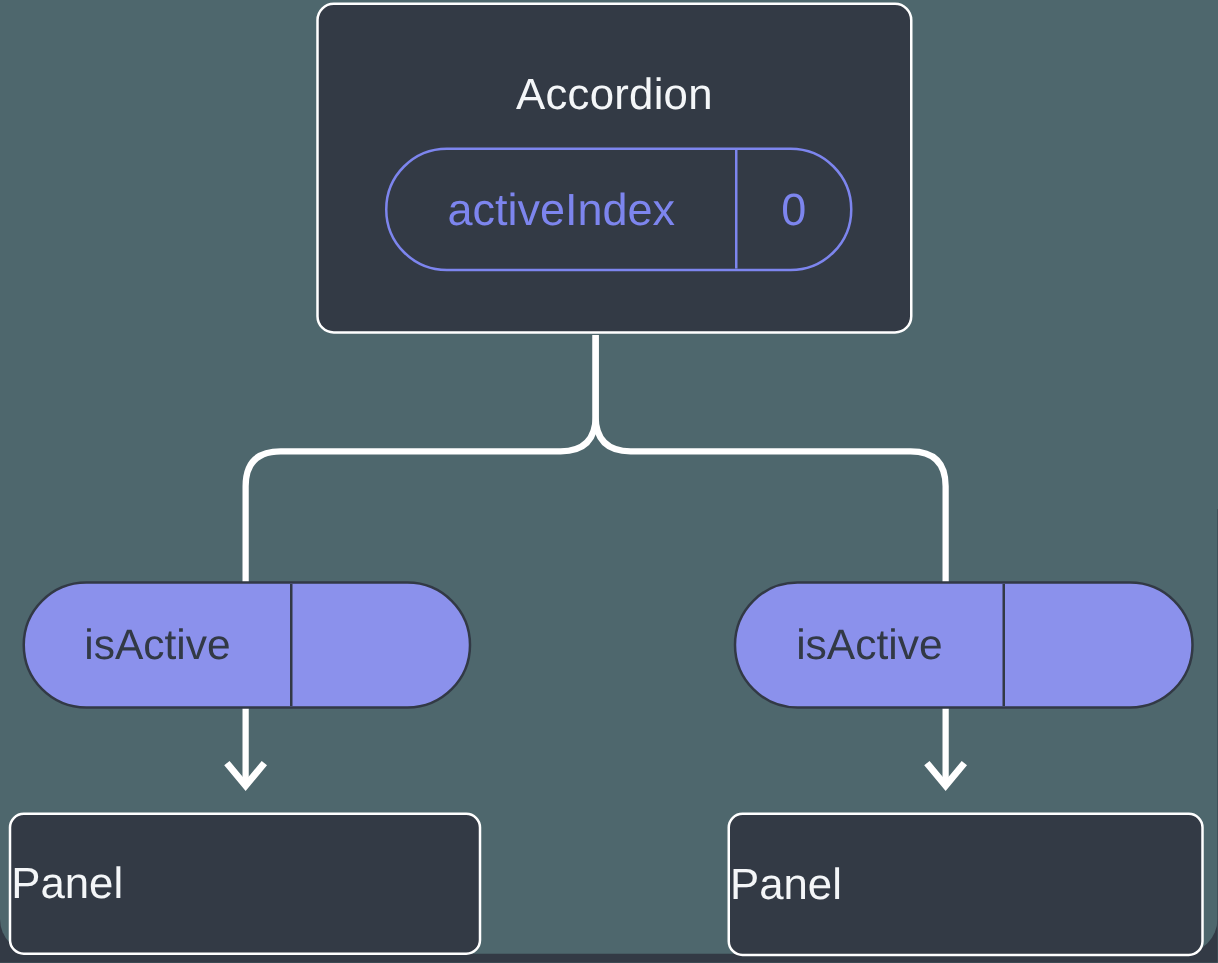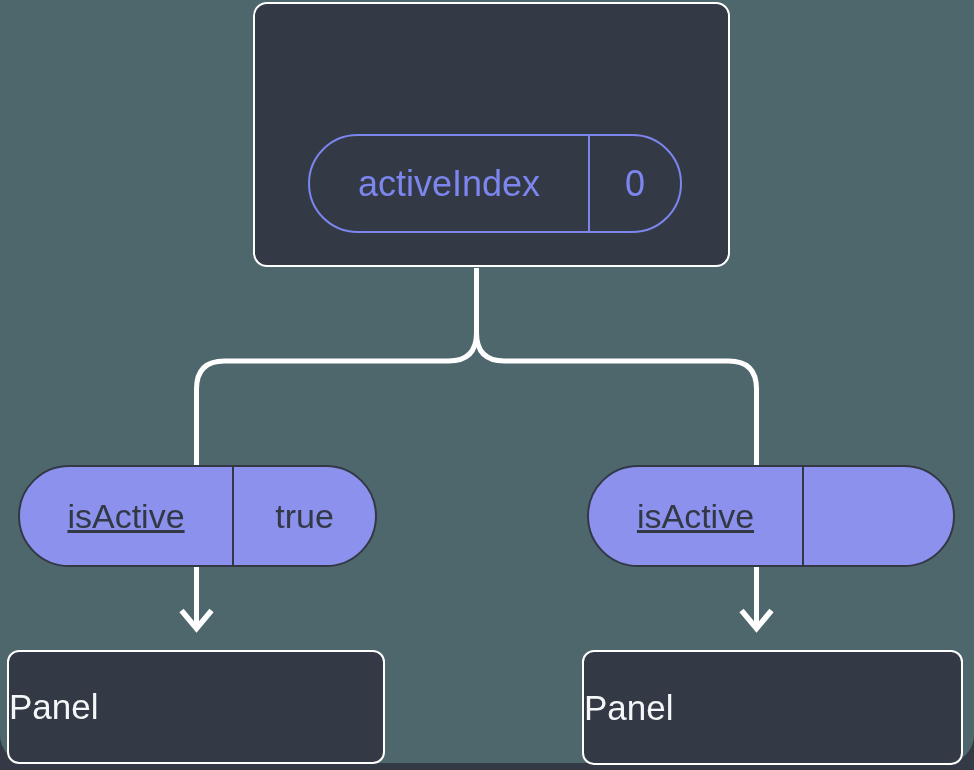--- a/index.html
+++ b/index.html
@@ -38,33 +38,33 @@
     position:absolute;display:flex;align-items:stretch;box-sizing:border-box;
     border-radius:60px;overflow:hidden;
   }
   .prop-pill .seg{
     display:flex;align-items:center;justify-content:center;
     font-size:34px;white-space:nowrap;
   }
   
   .pill-outline{
     left:53px;top:114px;width:374px;height:99px;
-    border:2px solid var(--purple-outline);color:var(--purple-outline);margin-top:16px;
+    border:2px solid var(--purple-outline);color:var(--purple-outline);
   }
   .pill-outline .seg{font-size:36px;color:var(--purple-outline);}
   .pill-outline .seg-name{width:278px;border-right:2px solid var(--purple-outline);}
   .pill-outline .seg-value{flex:1;}
 
   
   .pill-filled{
     background:var(--pill-fill);
     border:2px solid var(--pill-dark);color:var(--pill-dark);
   }
   .pill-filled .seg{color:var(--pill-dark);font-weight:500;}
-  .pill-filled .seg-name{border-right:2px solid var(--pill-dark);text-decoration:underline;}
+  .pill-filled .seg-name{border-right:2px solid var(--pill-dark);}
   .pill-filled .seg-value{flex:1;}
   .pill-left{left:18px;top:465px;width:359px;height:102px;}
   .pill-left .seg-name{width:212px;}
   .pill-right{left:587px;top:465px;width:368px;height:102px;}
   .pill-right .seg-name{width:213px;}
 
   .panel{
     border-radius:12px;border-width:2.5px;
     display:flex;align-items:center;justify-content:flex-start;
   }
@@ -82,29 +82,29 @@
   <svg class="connectors" viewBox="0 0 974 770">
     <path d="M476.5 268 V333 Q476.5 361 448.5 361 H224.5 Q196.5 361 196.5 389 V466" stroke-width="5"></path>
     <path d="M476.5 268 V333 Q476.5 361 504.5 361 H728.5 Q756.5 361 756.5 389 V466" stroke-width="5"></path>
     <path d="M196.5 566 V627" stroke-width="5"></path>
     <path d="M181.5 610.5 L196.5 628.5 L211.5 610.5" stroke-width="5.5" stroke-linejoin="miter"></path>
     <path d="M756.5 566 V627" stroke-width="5"></path>
     <path d="M741.5 610.5 L756.5 628.5 L771.5 610.5" stroke-width="5.5" stroke-linejoin="miter"></path>
   </svg>
 
   <div class="node accordion">
+    <div class="node-title">Accordion</div>
     <div class="prop-pill pill-outline">
       <div class="seg seg-name">activeIndex</div>
       <div class="seg seg-value">0</div>
     </div>
   </div>
 
   <div class="prop-pill pill-filled pill-left">
     <div class="seg seg-name">isActive</div>
-    <div class="seg seg-value">true</div>
   </div>
   <div class="node panel panel-left">
     <div class="panel-label">Panel</div>
   </div>
 
   <div class="prop-pill pill-filled pill-right">
     <div class="seg seg-name">isActive</div>
   </div>
   <div class="node panel panel-right">
     <div class="panel-label">Panel</div>

